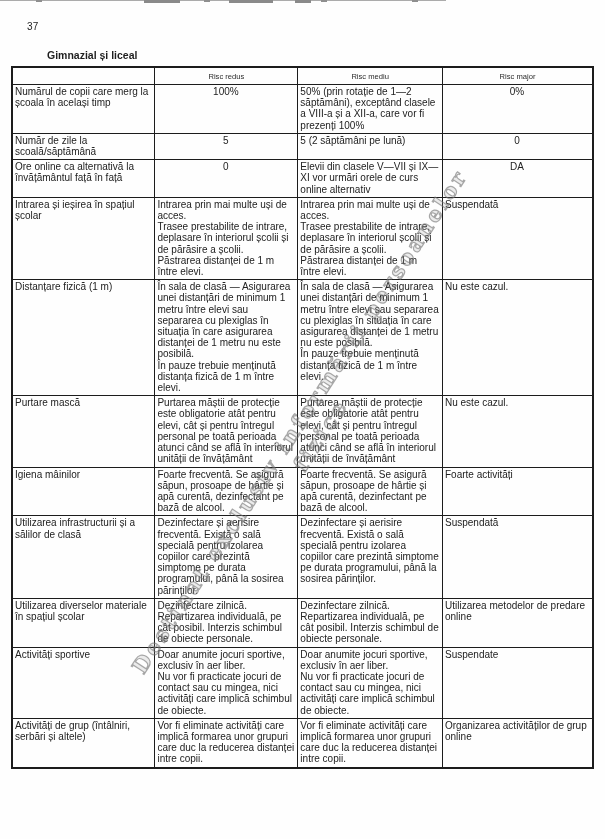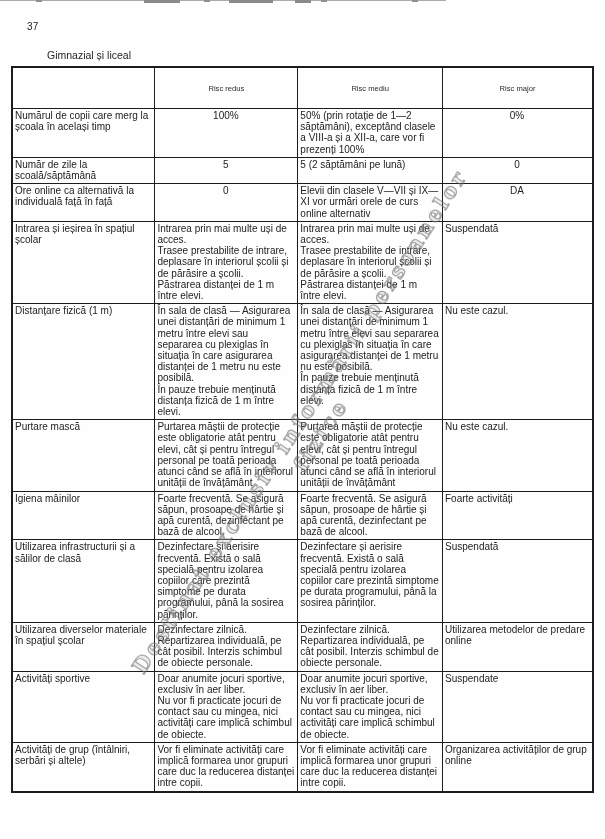--- a/index.html
+++ b/index.html
@@ -20,42 +20,42 @@
   .pageno{
     position:absolute;top:21px;left:27px;
     font-size:10px;letter-spacing:.3px;
   }
   .mo-header{
     position:absolute;top:21px;left:0;width:100%;
     text-align:center;font-size:9.5px;letter-spacing:.2px;
   }
   .section-title{
     position:absolute;top:49px;left:47px;
-    font-size:10.5px;font-weight:normal;
+    font-size:10.5px;font-weight:bold;
   }
 
   table.risk{
     position:absolute;top:66px;left:11px;
     width:583px;
     border-collapse:collapse;
     table-layout:fixed;
     background:transparent;
   }
   table.risk, table.risk th, table.risk td{
     border:1px solid #1c1c1c;
   }
   table.risk{border:2px solid #1c1c1c;}
   table.risk col.c1{width:24.6%;}
   table.risk col.c2{width:24.6%;}
   table.risk col.c3{width:24.9%;}
   table.risk col.c4{width:25.9%;}
   table.risk th{
     font-size:7.6px;font-weight:normal;
     text-align:center;vertical-align:middle;
-    height:14px;padding:13px 2px;color:#2a2a2a;
+    height:14px;padding:1px 2px;color:#2a2a2a;
   }
   table.risk td{
     font-size:10px;line-height:11.2px;
     vertical-align:top;text-align:left;
     padding:1px 3px 2px 2px;
     white-space:pre-line;
     color:#222;
   }
   table.risk td.center{text-align:center;}
 
@@ -111,21 +111,21 @@
           <td>50% (prin rotație de 1—2 săptămâni), exceptând clasele a VIII-a și a XII-a, care vor fi prezenți 100%</td>
           <td class="center">0%</td>
         </tr>
         <tr>
           <td>Număr de zile la scoală/săptămână</td>
           <td class="center">5</td>
           <td>5 (2 săptămâni pe lună)</td>
           <td class="center">0</td>
         </tr>
         <tr>
-          <td>Ore online ca alternativă la individuală față în față</td>
+          <td>Ore online ca alternativă la învățământul față în față</td>
           <td class="center">0</td>
           <td>Elevii din clasele V—VII și IX—XI vor urmări orele de curs online alternativ</td>
           <td class="center">DA</td>
         </tr>
         <tr>
           <td>Intrarea și ieșirea în spațiul școlar</td>
           <td>Intrarea prin mai multe uși de acces.
 Trasee prestabilite de intrare, deplasare în interiorul școlii și de părăsire a școlii.
 Păstrarea distanței de 1 m între elevi.</td>
           <td>Intrarea prin mai multe uși de acces.

